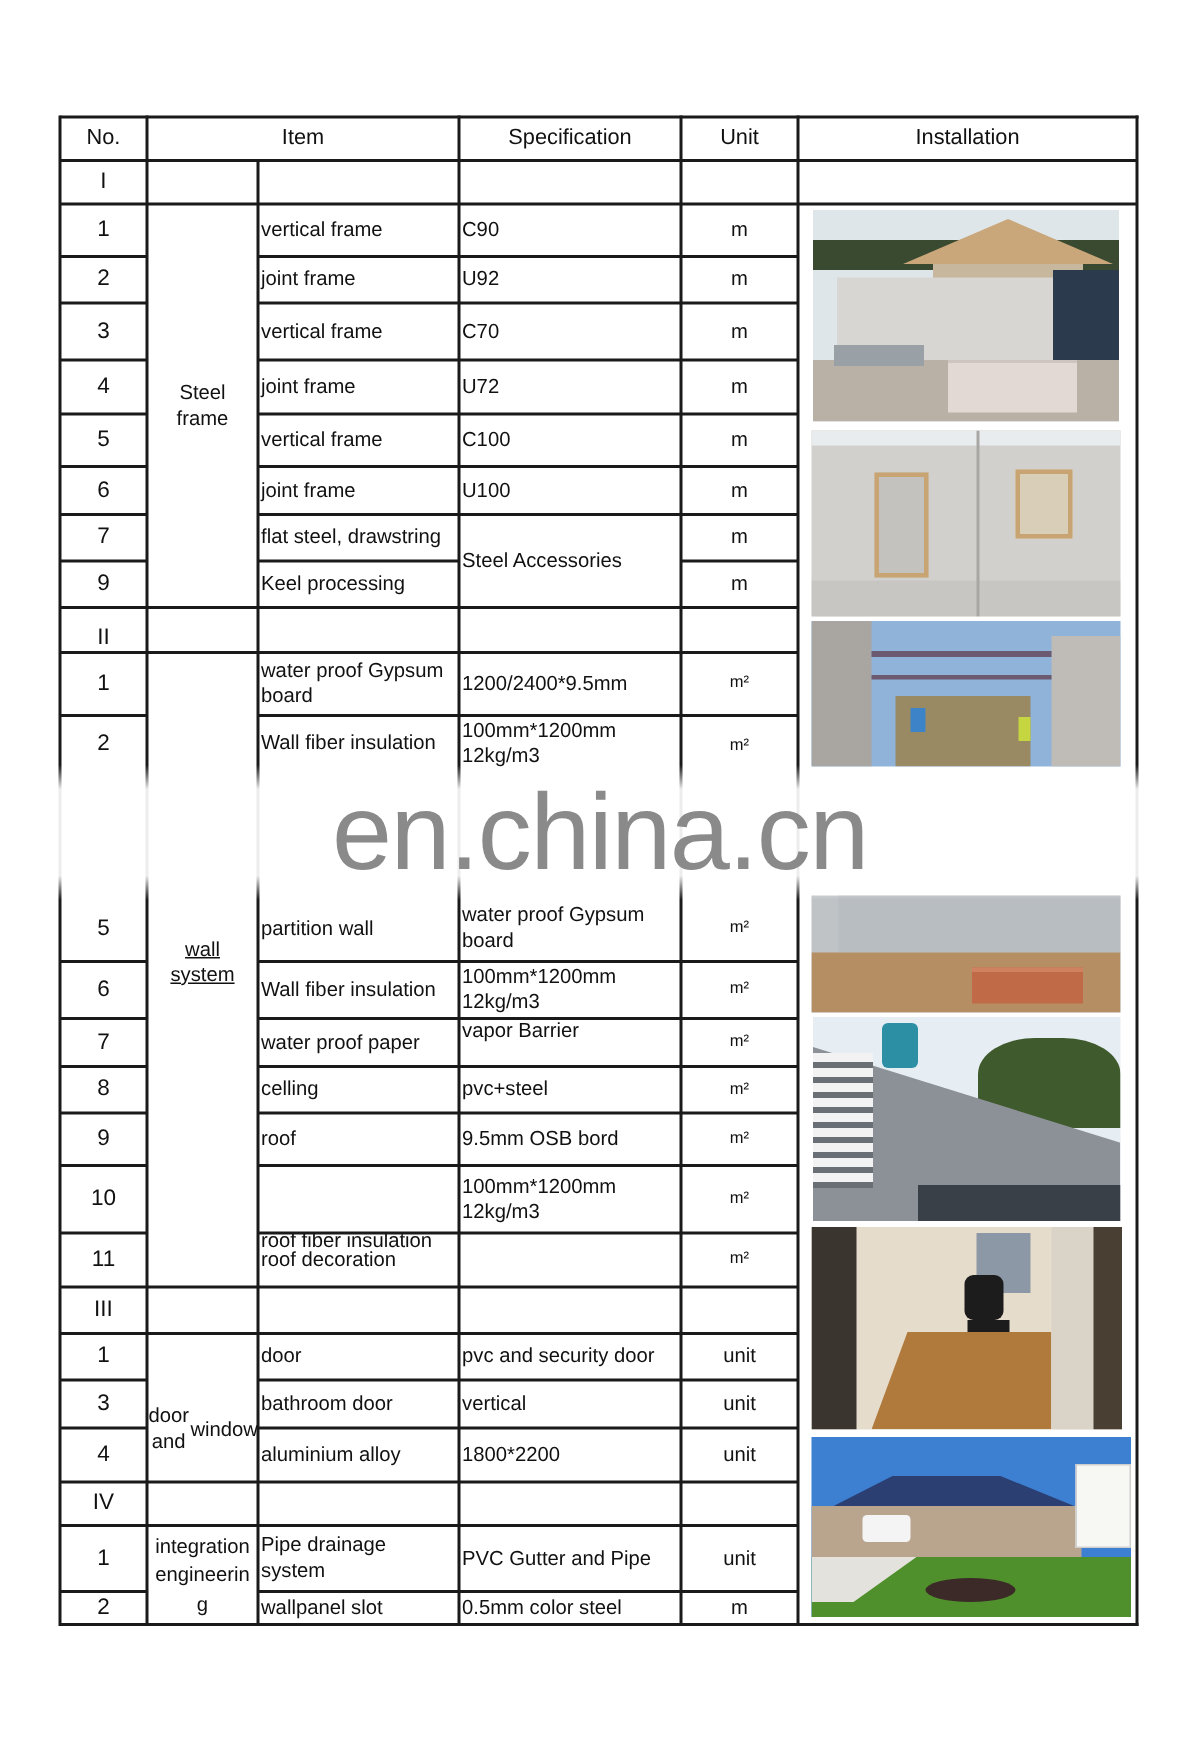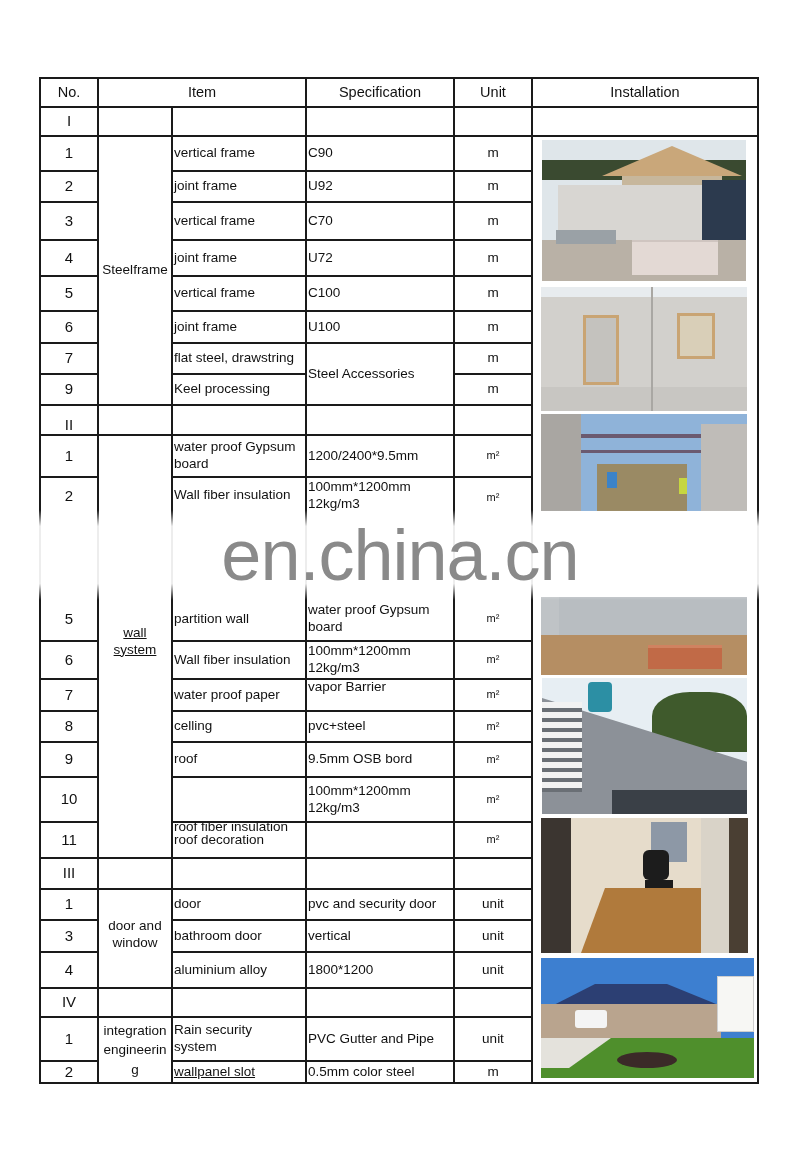--- a/index.html
+++ b/index.html
@@ -24,21 +24,21 @@
 
 <div id="table">
 
   <div class="cell c hdr" style="left:40px;top:78px;width:58px;height:29px;">No.</div>
   <div class="cell c hdr" style="left:98px;top:78px;width:208px;height:29px;">Item</div>
   <div class="cell c hdr" style="left:306px;top:78px;width:148px;height:29px;">Specification</div>
   <div class="cell c hdr" style="left:454px;top:78px;width:78px;height:29px;">Unit</div>
   <div class="cell c hdr" style="left:532px;top:78px;width:226px;height:29px;">Installation</div>
 
   <div class="cell c num" style="left:40px;top:107px;width:58px;height:29px;">I</div>
-  <div class="cell c" style="left:98px;top:136px;width:74px;height:269px;flex-direction:row;">
+  <div class="cell c" style="left:98px;top:136px;width:74px;height:269px;flex-direction:column;">
     <span>Steel</span>
     <span>frame</span>
   </div>
 
   <div>
     <div class="cell c num" style="left:40px;top:136px;width:58px;height:35px;">1</div>
     <div class="cell l" style="left:172px;top:136px;width:134px;height:35px;">vertical frame</div>
     <div class="cell l" style="left:306px;top:136px;width:170px;height:35px;">C90</div>
     <div class="cell c" style="left:454px;top:136px;width:78px;height:35px;">m</div>
   </div>
@@ -157,61 +157,61 @@
     <div class="cell c small" style="left:454px;top:777px;width:78px;height:45px;">m²</div>
   </div>
   <div>
     <div class="cell c num" style="left:40px;top:822px;width:58px;height:36px;">11</div>
     <div class="cell l" style="left:172px;top:822px;width:134px;height:36px;">roof decoration</div>
     <div class="cell l" style="left:306px;top:822px;width:148px;height:36px;"></div>
     <div class="cell c small" style="left:454px;top:822px;width:78px;height:36px;">m²</div>
   </div>
 
   <div class="cell c num" style="left:40px;top:858px;width:58px;height:31px;">III</div>
-  <div class="cell c" style="left:98px;top:889px;width:74px;height:99px;flex-direction:column;justify-content:flex-start;padding-top:29px;">
+  <div class="cell c" style="left:98px;top:889px;width:74px;height:99px;justify-content:flex-start;padding-top:29px;">
     <span>door and</span>
     <span>window</span>
   </div>
   <div>
     <div class="cell c num" style="left:40px;top:889px;width:58px;height:31px;">1</div>
     <div class="cell l" style="left:172px;top:889px;width:134px;height:31px;">door</div>
     <div class="cell l" style="left:306px;top:889px;width:148px;height:31px;">pvc and security door</div>
     <div class="cell c" style="left:454px;top:889px;width:78px;height:31px;">unit</div>
   </div>
   <div>
     <div class="cell c num" style="left:40px;top:920px;width:58px;height:32px;">3</div>
     <div class="cell l" style="left:172px;top:920px;width:134px;height:32px;">bathroom door</div>
     <div class="cell l" style="left:306px;top:920px;width:148px;height:32px;">vertical</div>
     <div class="cell c" style="left:454px;top:920px;width:78px;height:32px;">unit</div>
   </div>
   <div>
     <div class="cell c num" style="left:40px;top:952px;width:58px;height:36px;">4</div>
     <div class="cell l" style="left:172px;top:952px;width:134px;height:36px;">aluminium alloy</div>
-    <div class="cell l" style="left:306px;top:952px;width:148px;height:36px;">1800*1200</div>
+    <div class="cell l" style="left:306px;top:952px;width:148px;height:36px;">1800*2200</div>
     <div class="cell c" style="left:454px;top:952px;width:78px;height:36px;">unit</div>
   </div>
 
   <div class="cell c num" style="left:40px;top:988px;width:58px;height:29px;">IV</div>
   <div class="cell c" style="left:98px;top:1017px;width:74px;height:66px;flex-direction:column;justify-content:center;line-height:1.45;">
     <span>integration</span>
     <span>engineerin</span>
     <span>g</span>
   </div>
   <div>
     <div class="cell c num" style="left:40px;top:1017px;width:58px;height:44px;">1</div>
     <div class="cell l" style="left:172px;top:1017px;width:134px;height:44px;flex-direction:column;align-items:flex-start;justify-content:center;">
-      <span>Rain security</span>
+      <span>Pipe drainage</span>
       <span>system</span>
     </div>
     <div class="cell l" style="left:306px;top:1017px;width:148px;height:44px;">PVC Gutter and Pipe</div>
     <div class="cell c" style="left:454px;top:1017px;width:78px;height:44px;">unit</div>
   </div>
   <div>
     <div class="cell c num" style="left:40px;top:1061px;width:58px;height:22px;">2</div>
-    <div class="cell l" style="left:172px;top:1061px;width:134px;height:22px;text-decoration:underline;">wallpanel slot</div>
+    <div class="cell l" style="left:172px;top:1061px;width:134px;height:22px;">wallpanel slot</div>
     <div class="cell l" style="left:306px;top:1061px;width:148px;height:22px;">0.5mm color steel</div>
     <div class="cell c" style="left:454px;top:1061px;width:78px;height:22px;">m</div>
   </div>
 
   <div class="photo" style="left:542px;top:140px;width:204px;height:141px;background:#dfe6ea;">
     <div class="abs" style="left:0;top:20px;width:204px;height:20px;background:#3a4a30;"></div>
     <div class="abs" style="left:60px;top:6px;width:0;height:0;border-left:70px solid transparent;border-right:70px solid transparent;border-bottom:30px solid #c9a77a;"></div>
     <div class="abs" style="left:80px;top:36px;width:100px;height:20px;background:#c7b79c;"></div>
     <div class="abs" style="left:16px;top:45px;width:165px;height:60px;background:#d8d6d2;"></div>
     <div class="abs" style="left:160px;top:40px;width:44px;height:65px;background:#2c3a4e;"></div>

